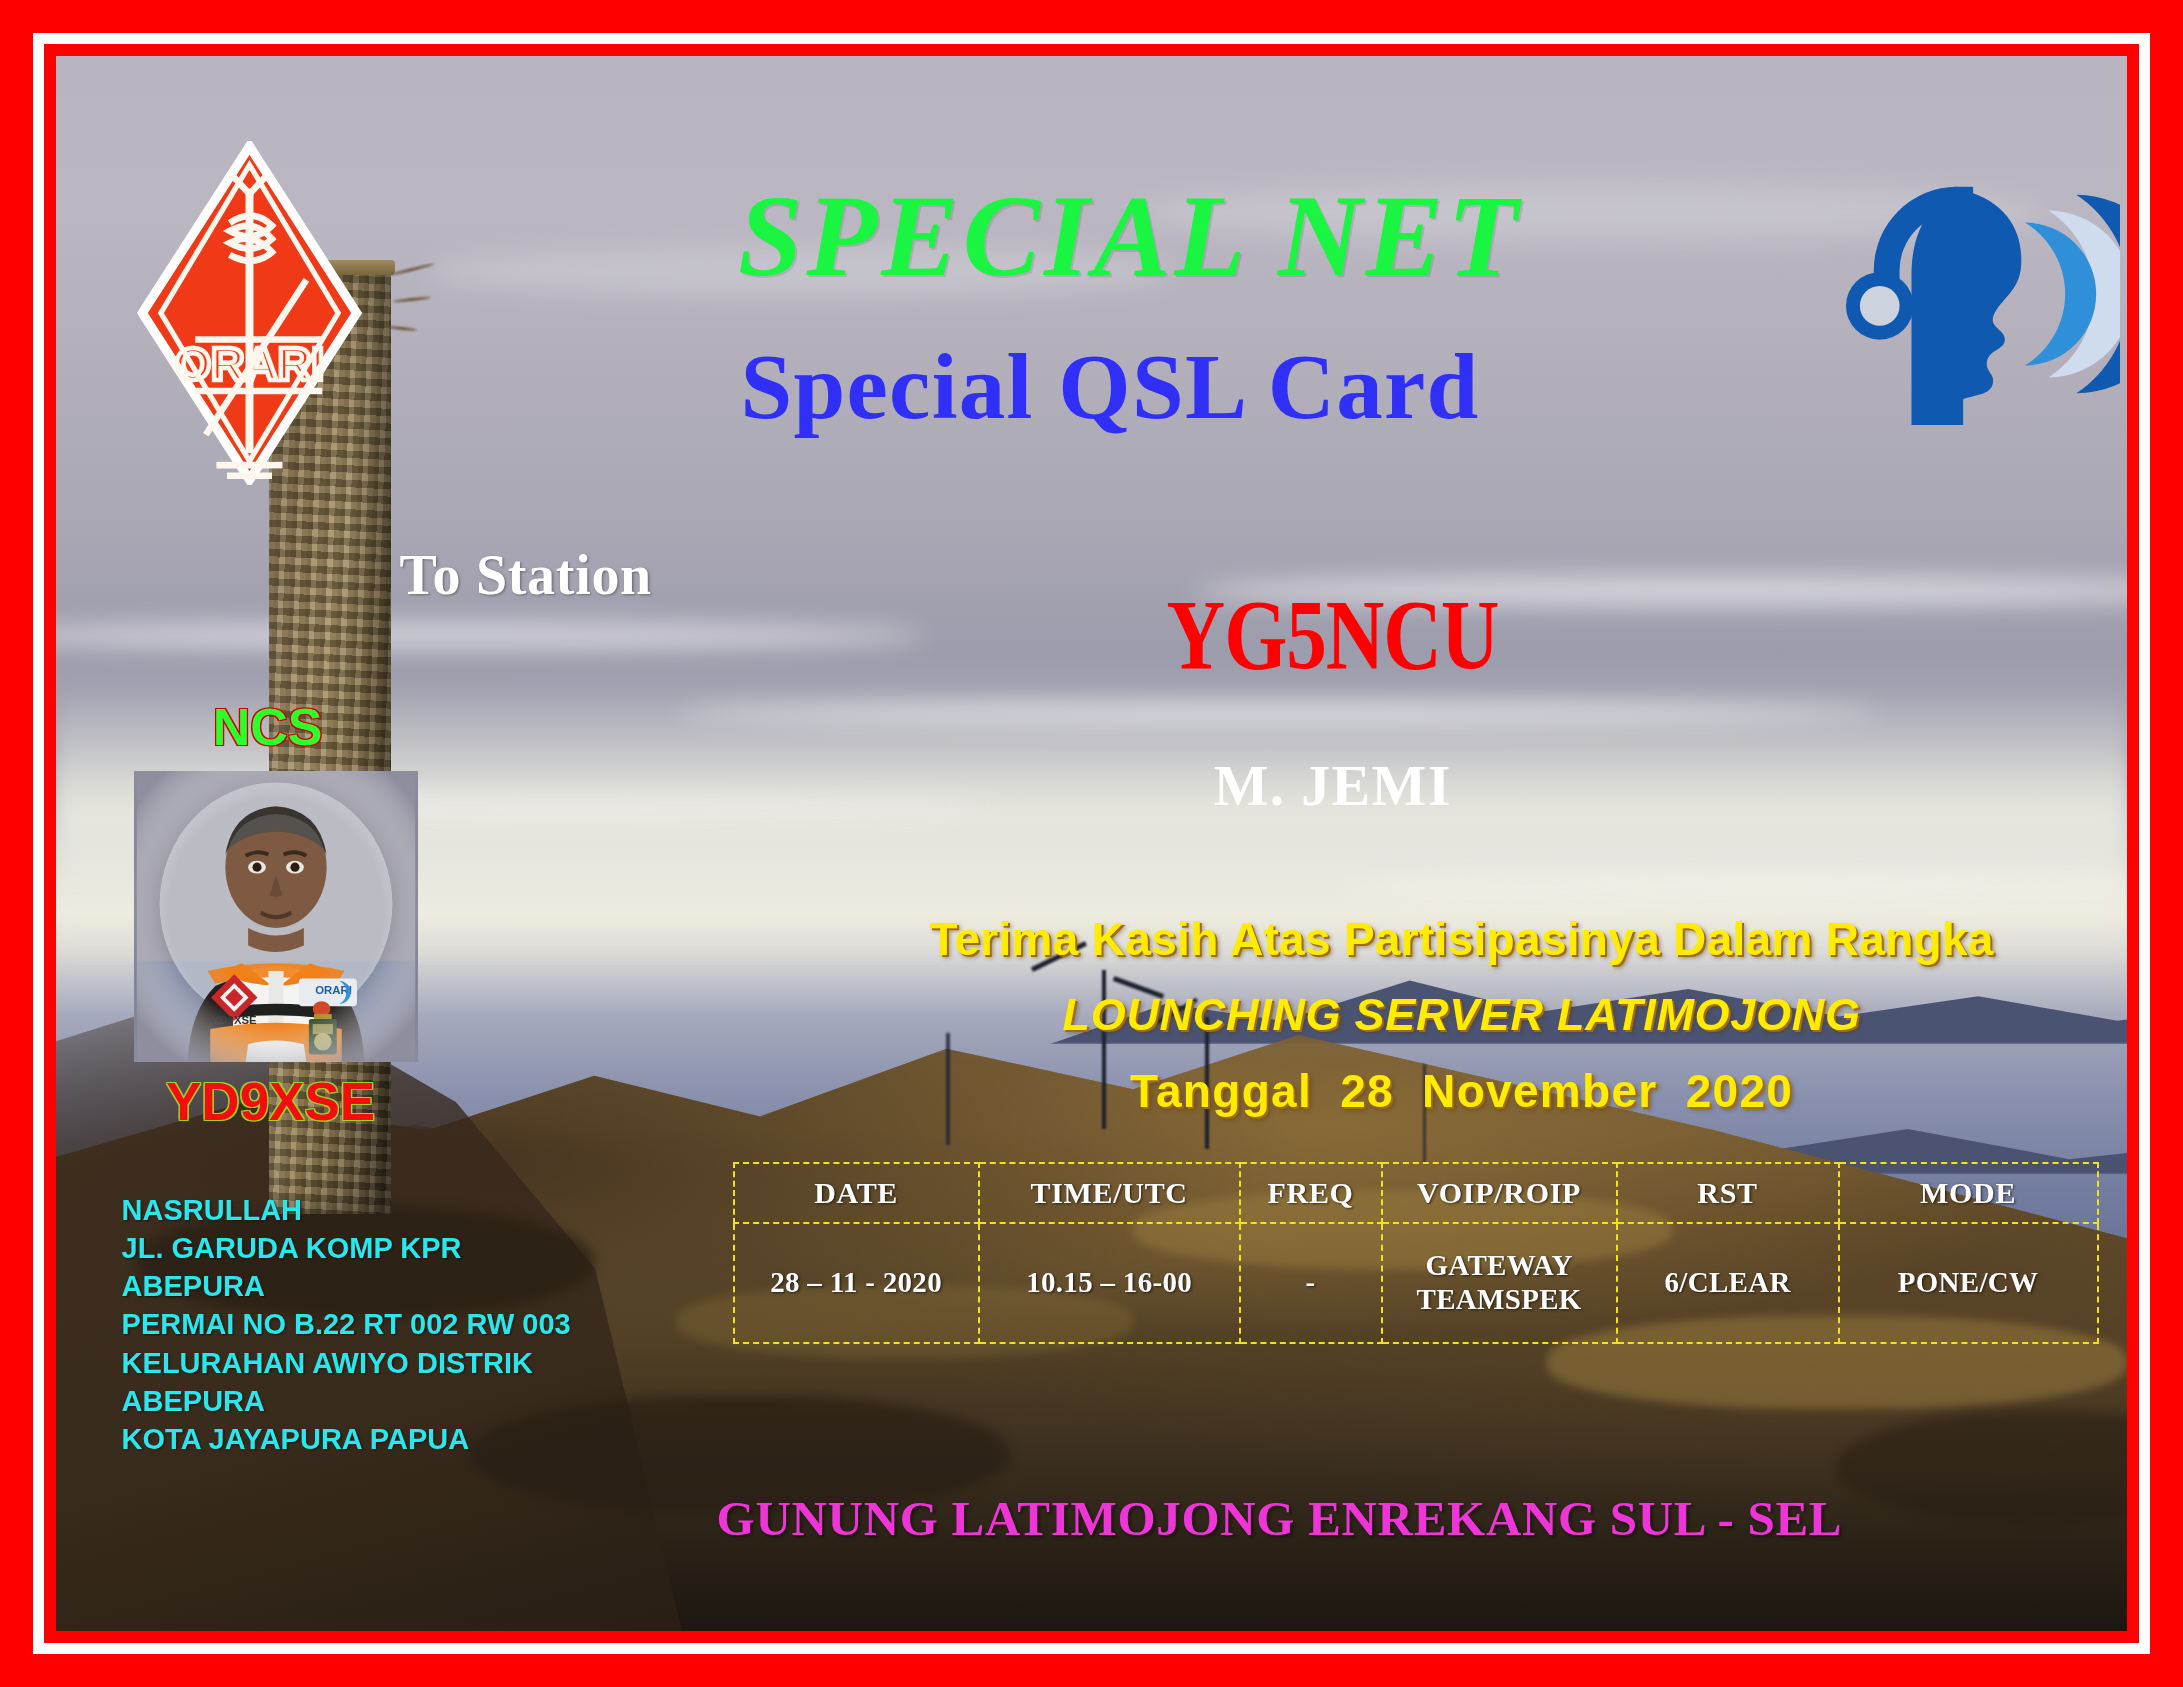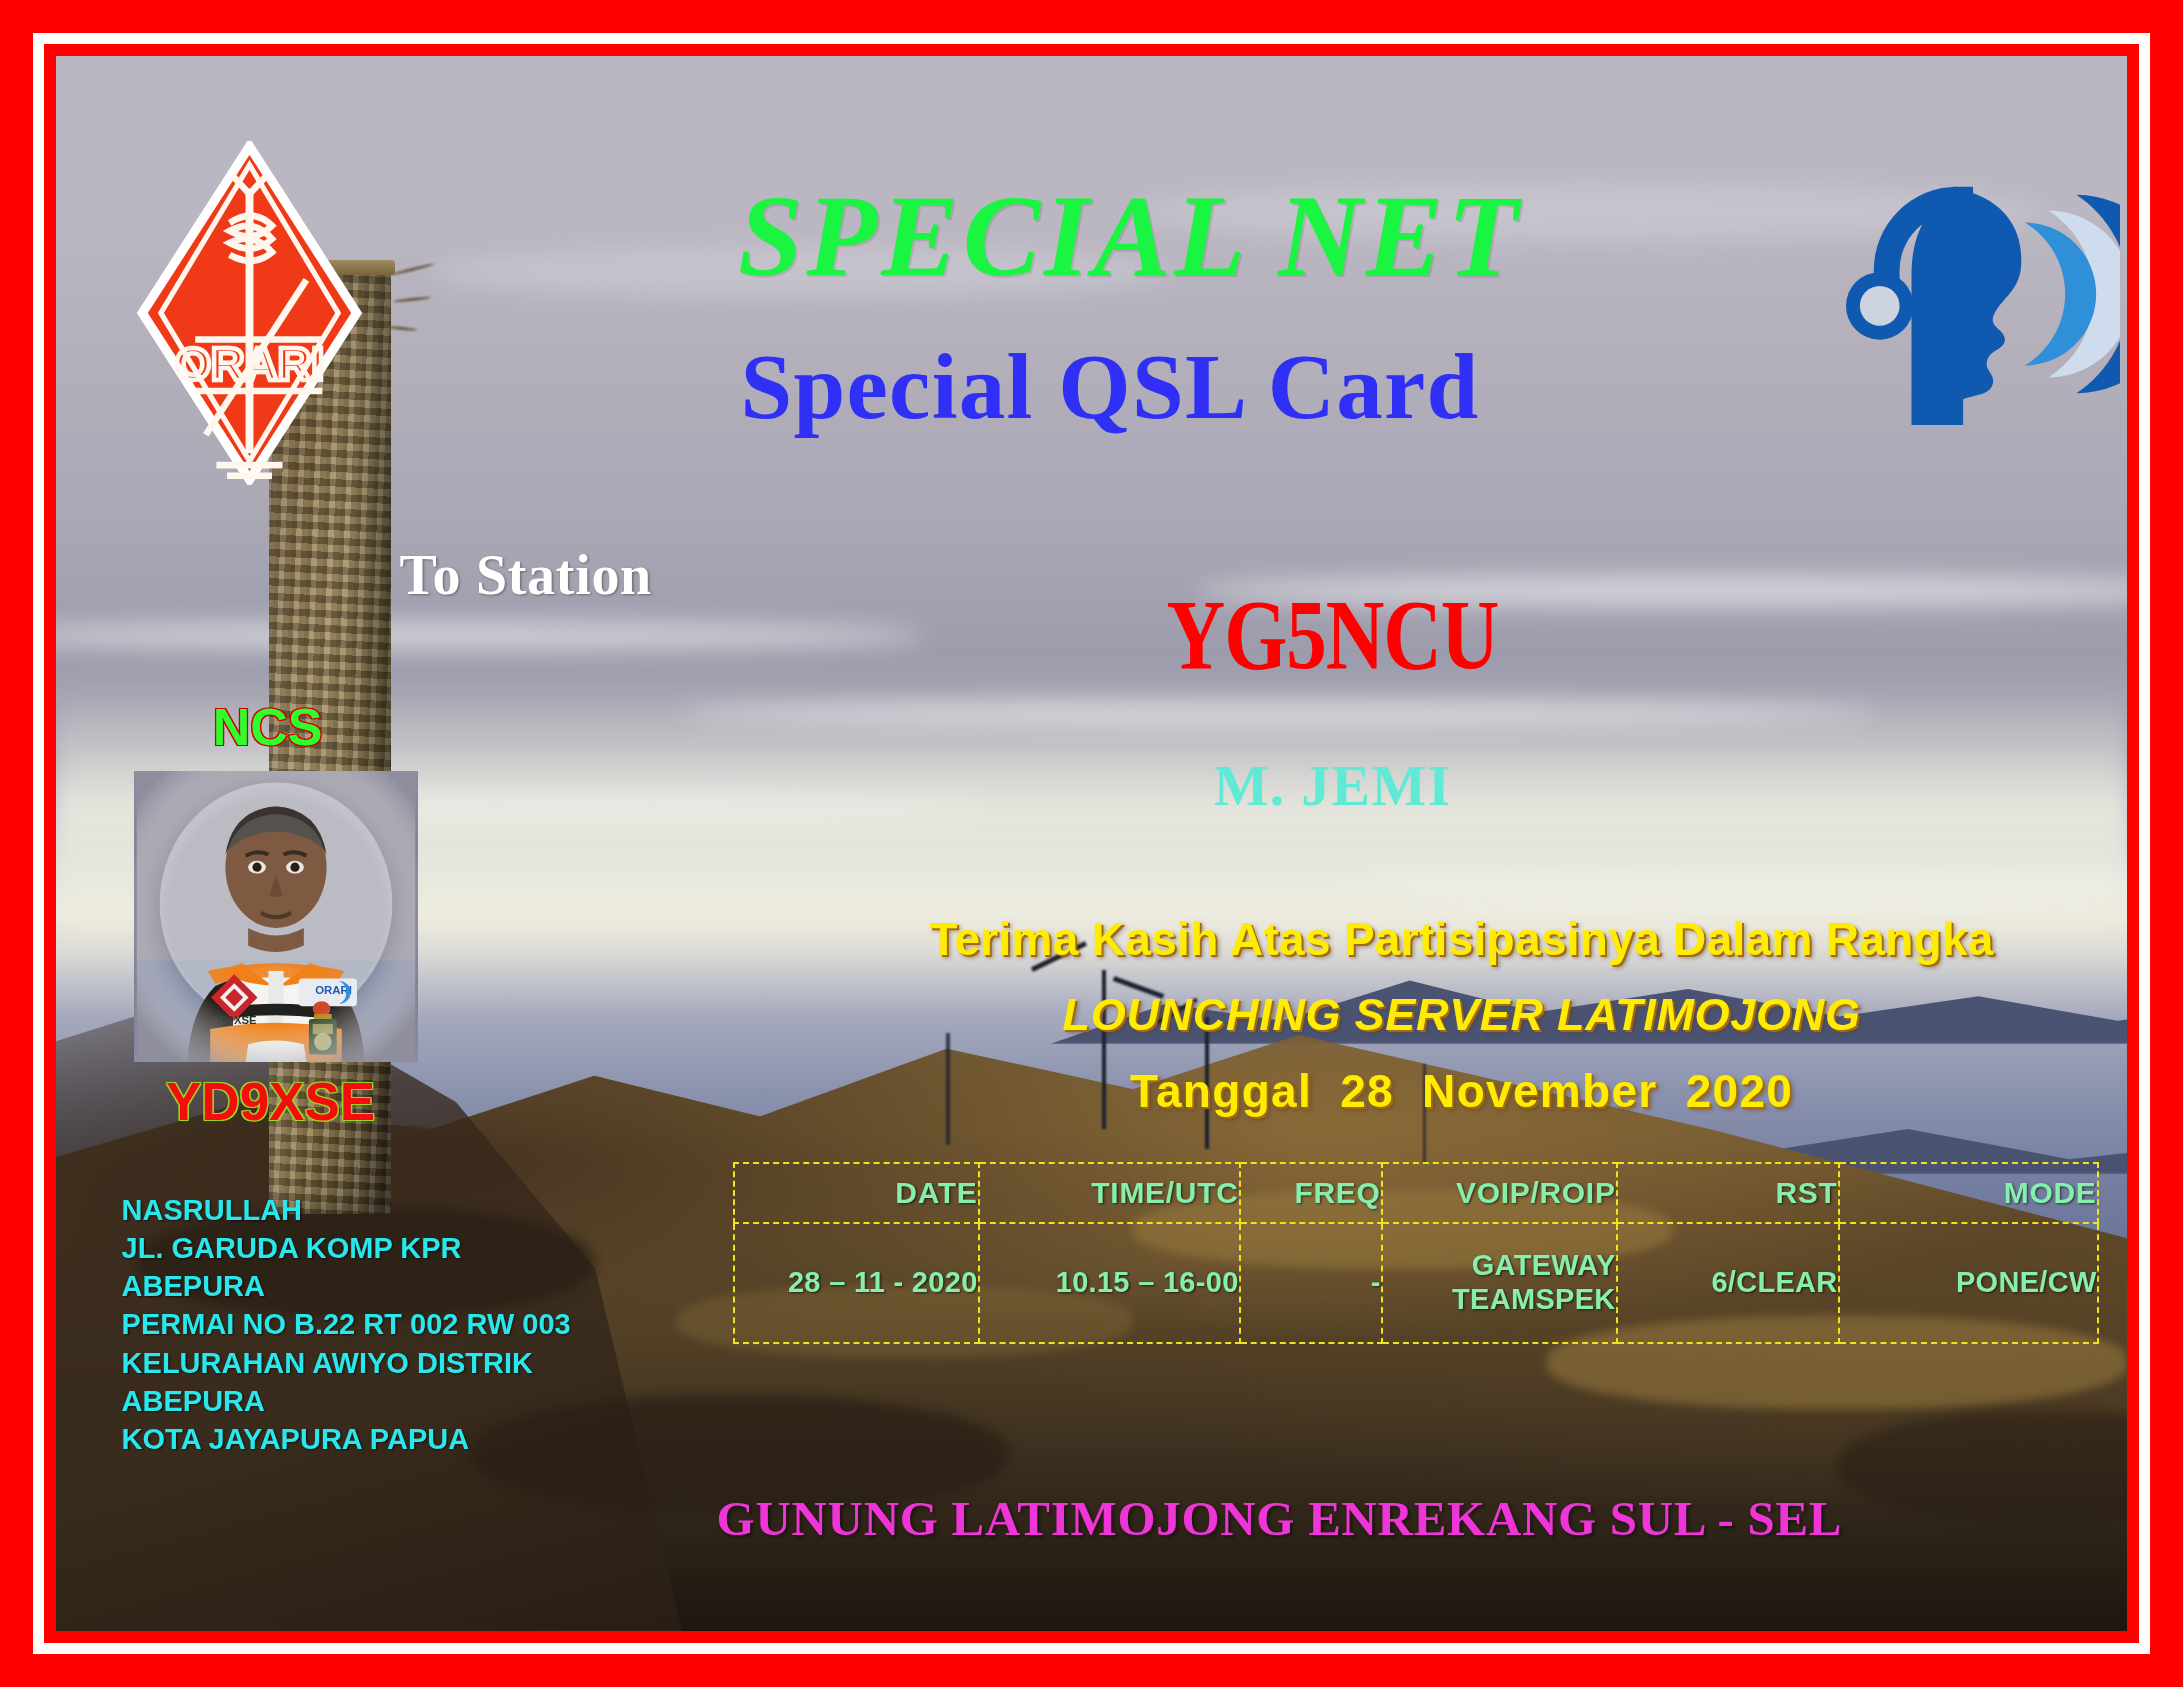--- a/index.html
+++ b/index.html
@@ -117,21 +117,21 @@
   }
   #callsign{
     left:979px;top:529px;width:595px;text-align:center;
     font-family:"Liberation Serif",serif;font-weight:bold;
     font-size:99px;color:#ff0000;letter-spacing:-1.3px;
     transform:scaleX(.82);transform-origin:center;
   }
   #opname{
     left:913px;top:701px;width:728px;text-align:center;
     font-family:"Liberation Serif",serif;font-weight:bold;
-    font-size:58px;color:#5eead4;letter-spacing:1.3px;
+    font-size:58px;color:#ffffff;letter-spacing:1.3px;
   }
 
   .yellowline{
     left:761px;width:1290px;text-align:center;
     font-family:"Liberation Sans",sans-serif;font-weight:bold;
     color:#ffec00;
     text-shadow:2px 2px 0 #a06a18, 3.3px 3.3px 4px rgba(90,50,0,.45);
   }
   #thanks{top:860px;font-size:46px;letter-spacing:0.3px;}
   #launch{top:936px;font-size:45px;font-style:italic;letter-spacing:0.7px;}
@@ -171,22 +171,22 @@
     text-shadow:2px 2px 3.3px rgba(0,0,0,.5);
   }
 
   
   #logtable{
     position:absolute;left:677px;top:1106px;width:1364px;height:176px;
     border-collapse:collapse;table-layout:fixed;
   }
   #logtable td,#logtable th{
     border:2.6px dashed #f0e31a;
-    color:#86efac;text-align:right;vertical-align:middle;
-    font-family:Liberation Sans, sans-serif;font-weight:bold;
+    color:#ffffff;text-align:center;vertical-align:middle;
+    font-family:Liberation Serif, serif;font-weight:bold;
     text-shadow:1.3px 1.3px 2.6px rgba(0,0,0,.6);
     padding:0;
   }
   #logtable th{height:58px;font-size:30px;letter-spacing:0.7px;}
   #logtable td{height:118px;font-size:29px;letter-spacing:0.3px;}
   .col-date{width:245px;}
   .col-time{width:261px;}
   .col-freq{width:142px;}
   .col-voip{width:235px;}
   .col-rst{width:222px;}

